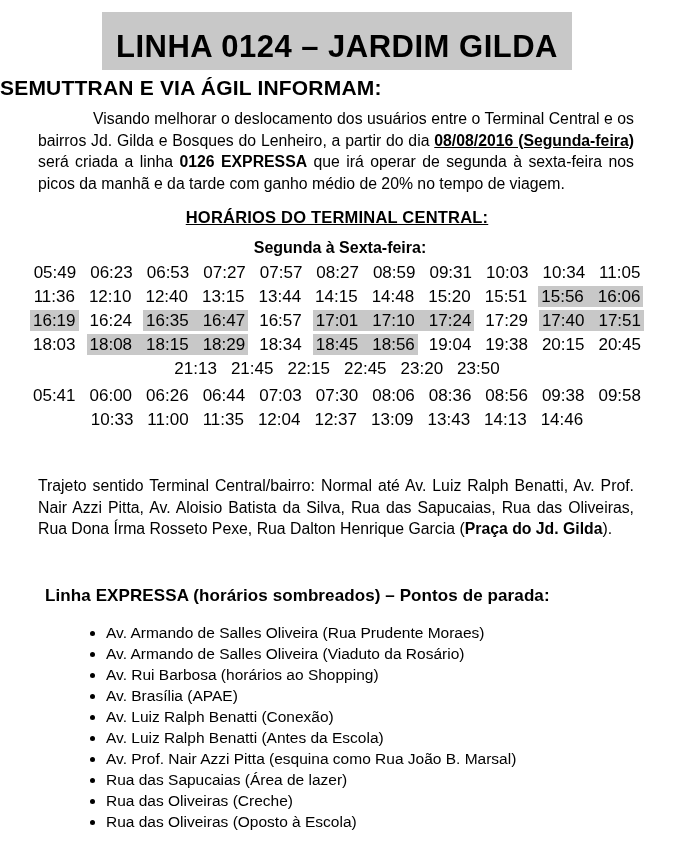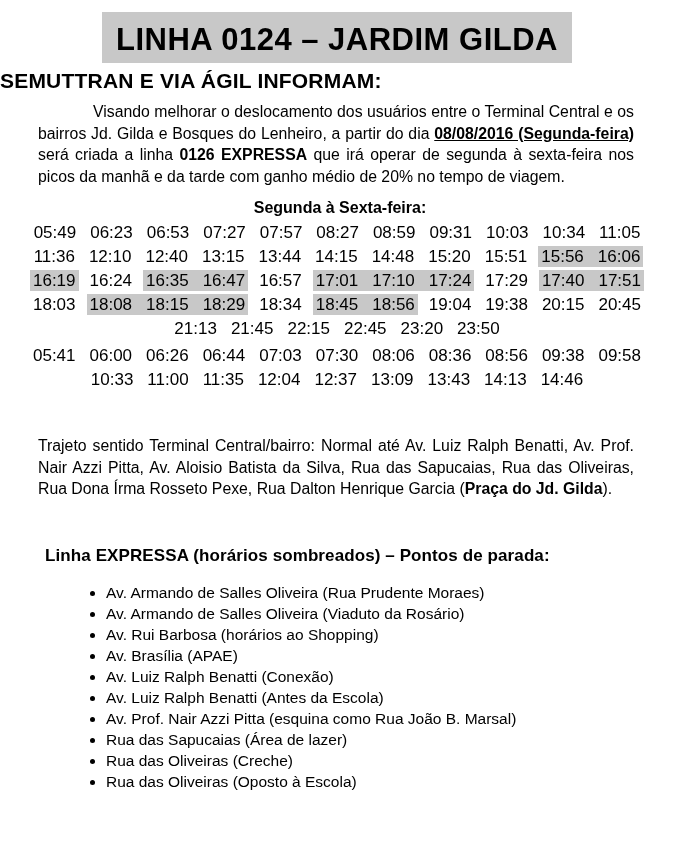--- a/index.html
+++ b/index.html
@@ -8,21 +8,21 @@
     width:674px;height:845px;
     background:#ffffff;color:#000000;
     font-family:"Liberation Sans",sans-serif;
     overflow:hidden;
   }
   .title-band{text-align:center;padding-top:12px;}
   .title-text{
     display:inline-block;
     background:#c8c8c8;
     font-size:31px;font-weight:bold;
-    padding:10px 14px 5px 14px;
+    padding:17px 14px 5px 14px;
     letter-spacing:.5px;
     white-space:nowrap;
   }
   .subtitle{
     text-align:left;font-size:21px;font-weight:bold;
     margin-top:6px;letter-spacing:.2px;
   }
   .para{
     font-size:15.8px;line-height:21.5px;text-align:justify;
     margin:8px 40px 0 38px;
@@ -63,20 +63,21 @@
 <div class="page">
 
   <div class="title-band">
     <span class="title-text">LINHA 0124 – JARDIM GILDA</span>
   </div>
 
   <div class="subtitle">SEMUTTRAN E VIA ÁGIL INFORMAM:</div>
 
   <p class="para intro"><span>Visando melhorar o deslocamento dos usuários entre o Terminal Central e os bairros Jd. Gilda e Bosques do Lenheiro, a partir do dia </span><span class="b u">08/08/2016 (Segunda-feira)</span><span> será criada a linha </span><span class="b">0126 EXPRESSA</span><span> que irá operar de segunda à sexta-feira nos picos da manhã e da tarde com ganho médio de 20% no tempo de viagem.</span></p>
 
+  <div class="sched-heading">HORÁRIOS DO TERMINAL CENTRAL:</div>
 
   <div class="day-label">Segunda à Sexta-feira:</div>
   <div class="times">
       <div class="time-row"><span class="time-cell">05:49</span><span class="time-gap">&nbsp;</span><span class="time-cell">06:23</span><span class="time-gap">&nbsp;</span><span class="time-cell">06:53</span><span class="time-gap">&nbsp;</span><span class="time-cell">07:27</span><span class="time-gap">&nbsp;</span><span class="time-cell">07:57</span><span class="time-gap">&nbsp;</span><span class="time-cell">08:27</span><span class="time-gap">&nbsp;</span><span class="time-cell">08:59</span><span class="time-gap">&nbsp;</span><span class="time-cell">09:31</span><span class="time-gap">&nbsp;</span><span class="time-cell">10:03</span><span class="time-gap">&nbsp;</span><span class="time-cell">10:34</span><span class="time-gap">&nbsp;</span><span class="time-cell">11:05</span></div>
       <div class="time-row"><span class="time-cell">11:36</span><span class="time-gap">&nbsp;</span><span class="time-cell">12:10</span><span class="time-gap">&nbsp;</span><span class="time-cell">12:40</span><span class="time-gap">&nbsp;</span><span class="time-cell">13:15</span><span class="time-gap">&nbsp;</span><span class="time-cell">13:44</span><span class="time-gap">&nbsp;</span><span class="time-cell">14:15</span><span class="time-gap">&nbsp;</span><span class="time-cell">14:48</span><span class="time-gap">&nbsp;</span><span class="time-cell">15:20</span><span class="time-gap">&nbsp;</span><span class="time-cell">15:51</span><span class="time-gap">&nbsp;</span><span class="time-cell shaded">15:56</span><span class="time-gap shaded">&nbsp;</span><span class="time-cell shaded">16:06</span></div>
       <div class="time-row"><span class="time-cell shaded">16:19</span><span class="time-gap">&nbsp;</span><span class="time-cell">16:24</span><span class="time-gap">&nbsp;</span><span class="time-cell shaded">16:35</span><span class="time-gap shaded">&nbsp;</span><span class="time-cell shaded">16:47</span><span class="time-gap">&nbsp;</span><span class="time-cell">16:57</span><span class="time-gap">&nbsp;</span><span class="time-cell shaded">17:01</span><span class="time-gap shaded">&nbsp;</span><span class="time-cell shaded">17:10</span><span class="time-gap shaded">&nbsp;</span><span class="time-cell shaded">17:24</span><span class="time-gap">&nbsp;</span><span class="time-cell">17:29</span><span class="time-gap">&nbsp;</span><span class="time-cell shaded">17:40</span><span class="time-gap shaded">&nbsp;</span><span class="time-cell shaded">17:51</span></div>
       <div class="time-row"><span class="time-cell">18:03</span><span class="time-gap">&nbsp;</span><span class="time-cell shaded">18:08</span><span class="time-gap shaded">&nbsp;</span><span class="time-cell shaded">18:15</span><span class="time-gap shaded">&nbsp;</span><span class="time-cell shaded">18:29</span><span class="time-gap">&nbsp;</span><span class="time-cell">18:34</span><span class="time-gap">&nbsp;</span><span class="time-cell shaded">18:45</span><span class="time-gap shaded">&nbsp;</span><span class="time-cell shaded">18:56</span><span class="time-gap">&nbsp;</span><span class="time-cell">19:04</span><span class="time-gap">&nbsp;</span><span class="time-cell">19:38</span><span class="time-gap">&nbsp;</span><span class="time-cell">20:15</span><span class="time-gap">&nbsp;</span><span class="time-cell">20:45</span></div>
       <div class="time-row"><span class="time-cell">21:13</span><span class="time-gap">&nbsp;</span><span class="time-cell">21:45</span><span class="time-gap">&nbsp;</span><span class="time-cell">22:15</span><span class="time-gap">&nbsp;</span><span class="time-cell">22:45</span><span class="time-gap">&nbsp;</span><span class="time-cell">23:20</span><span class="time-gap">&nbsp;</span><span class="time-cell">23:50</span></div>
     </div>
 

